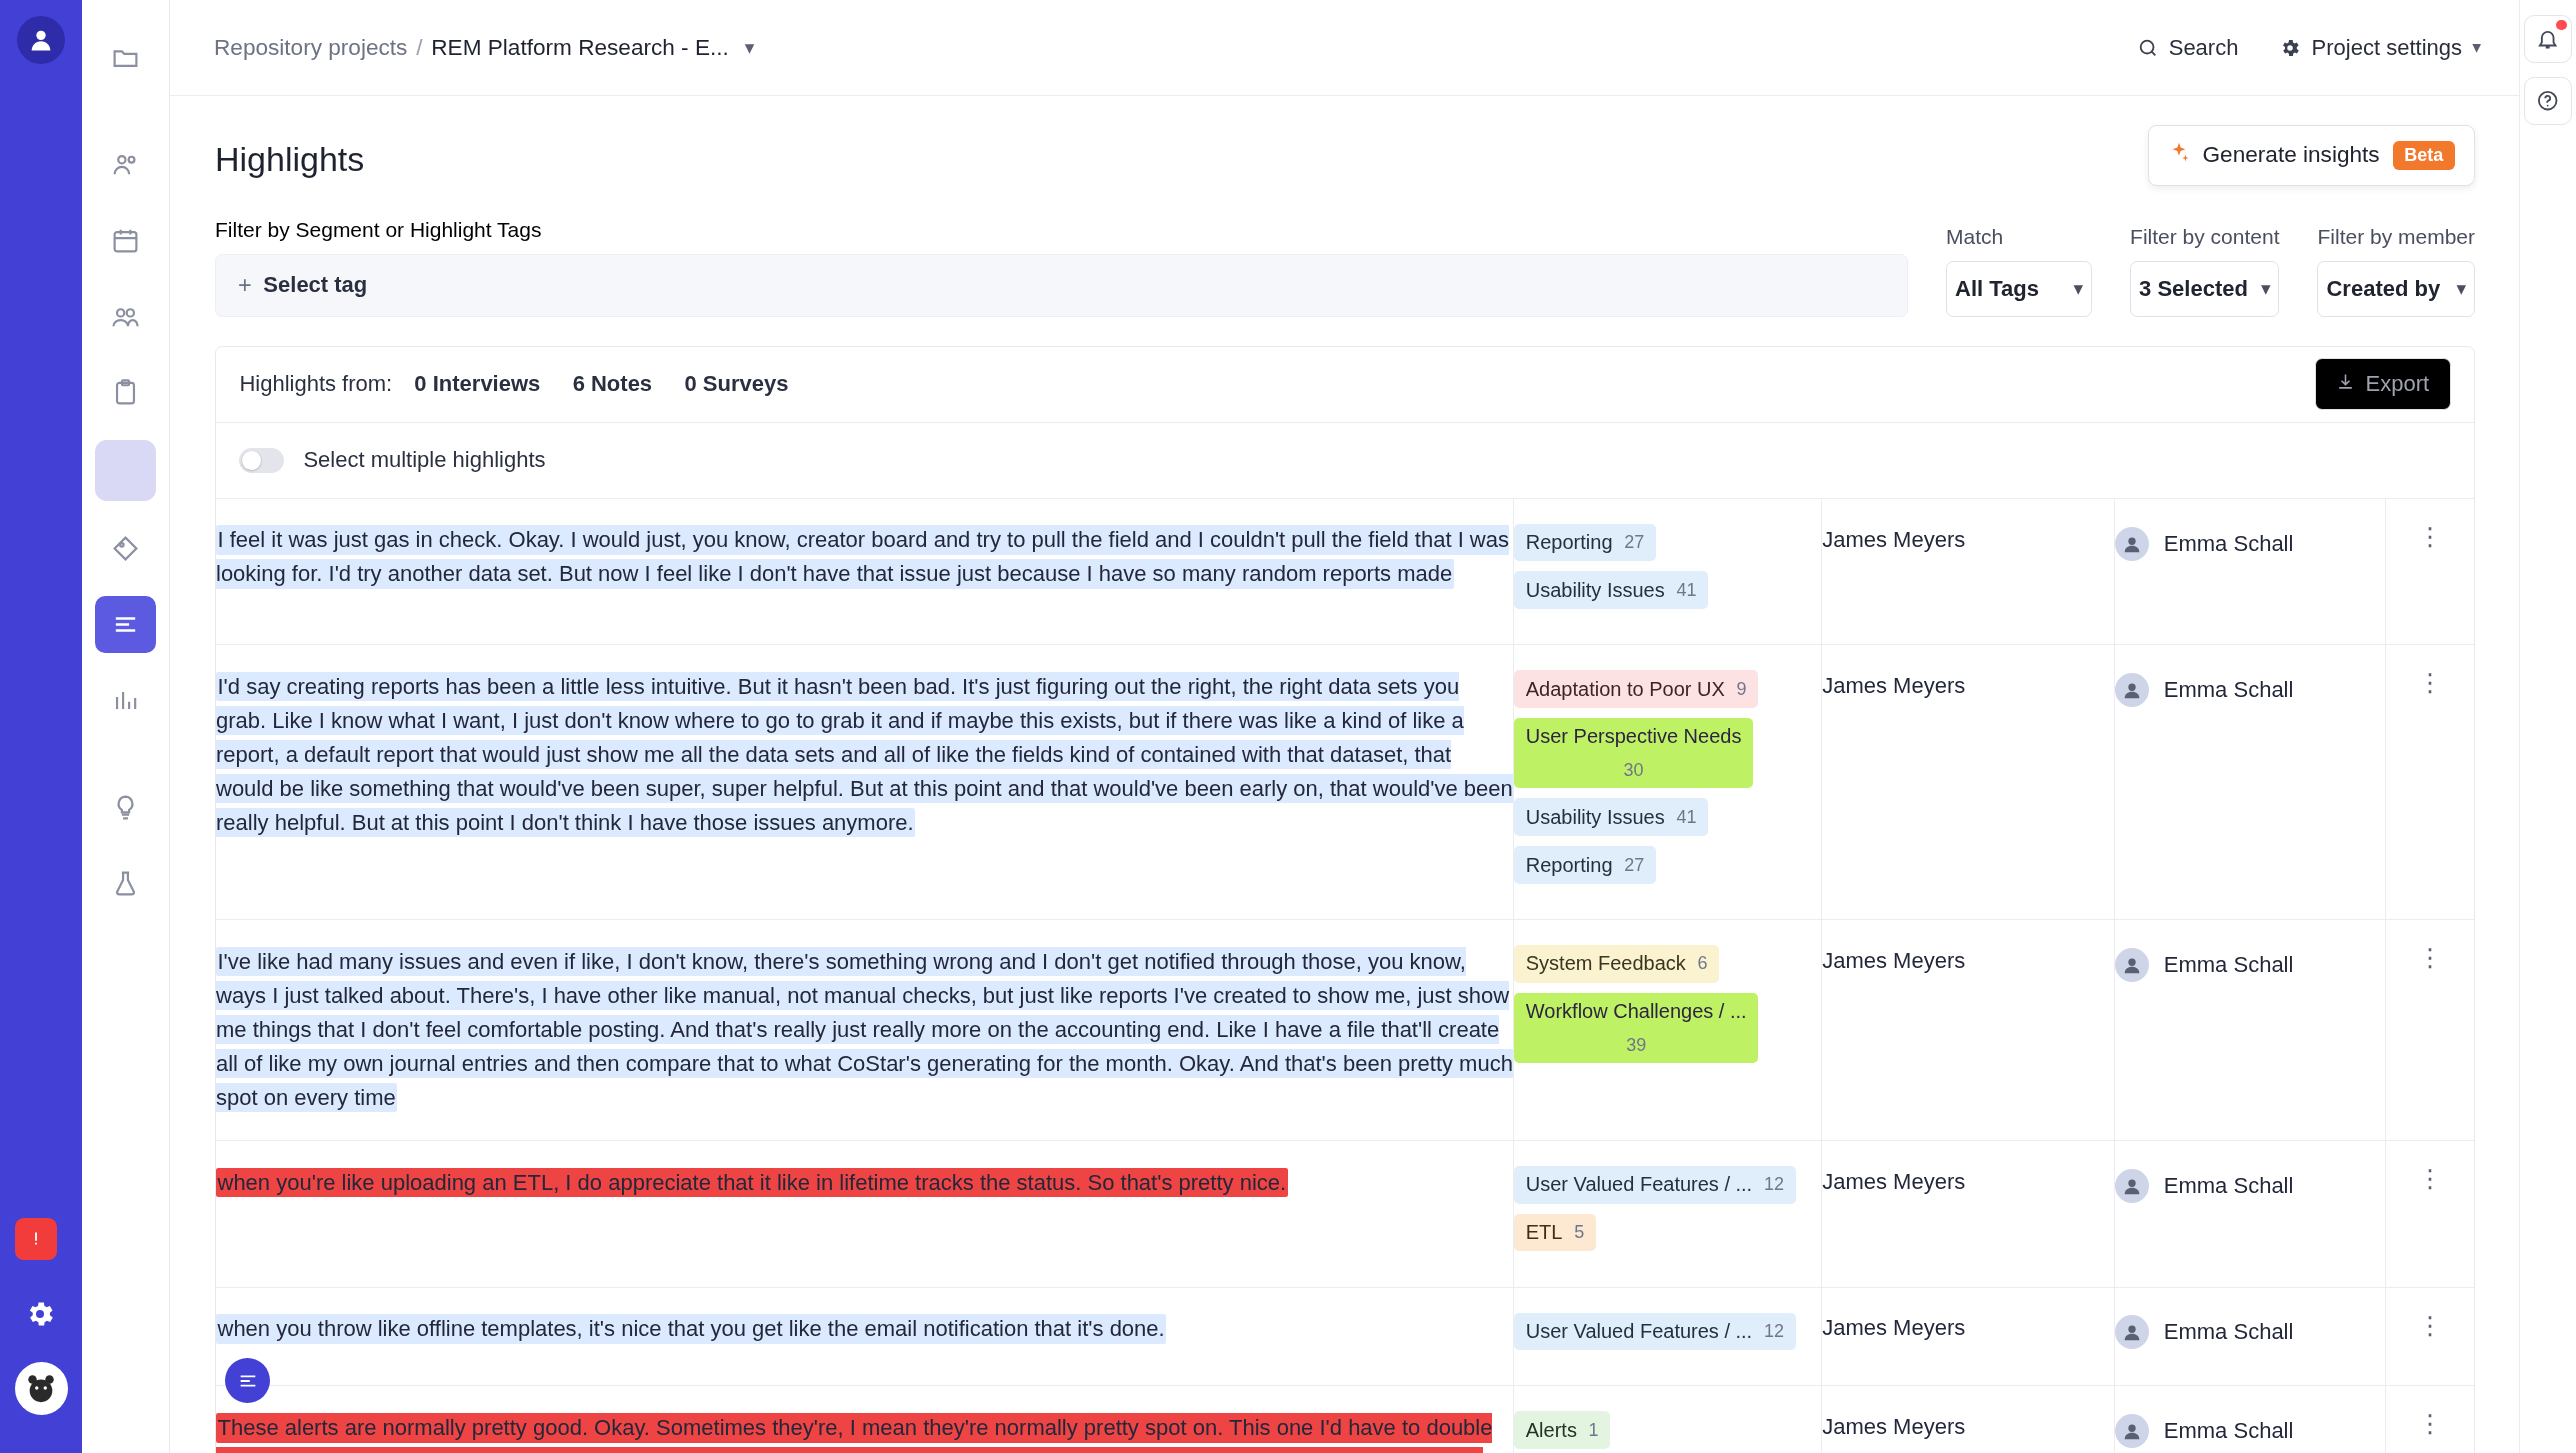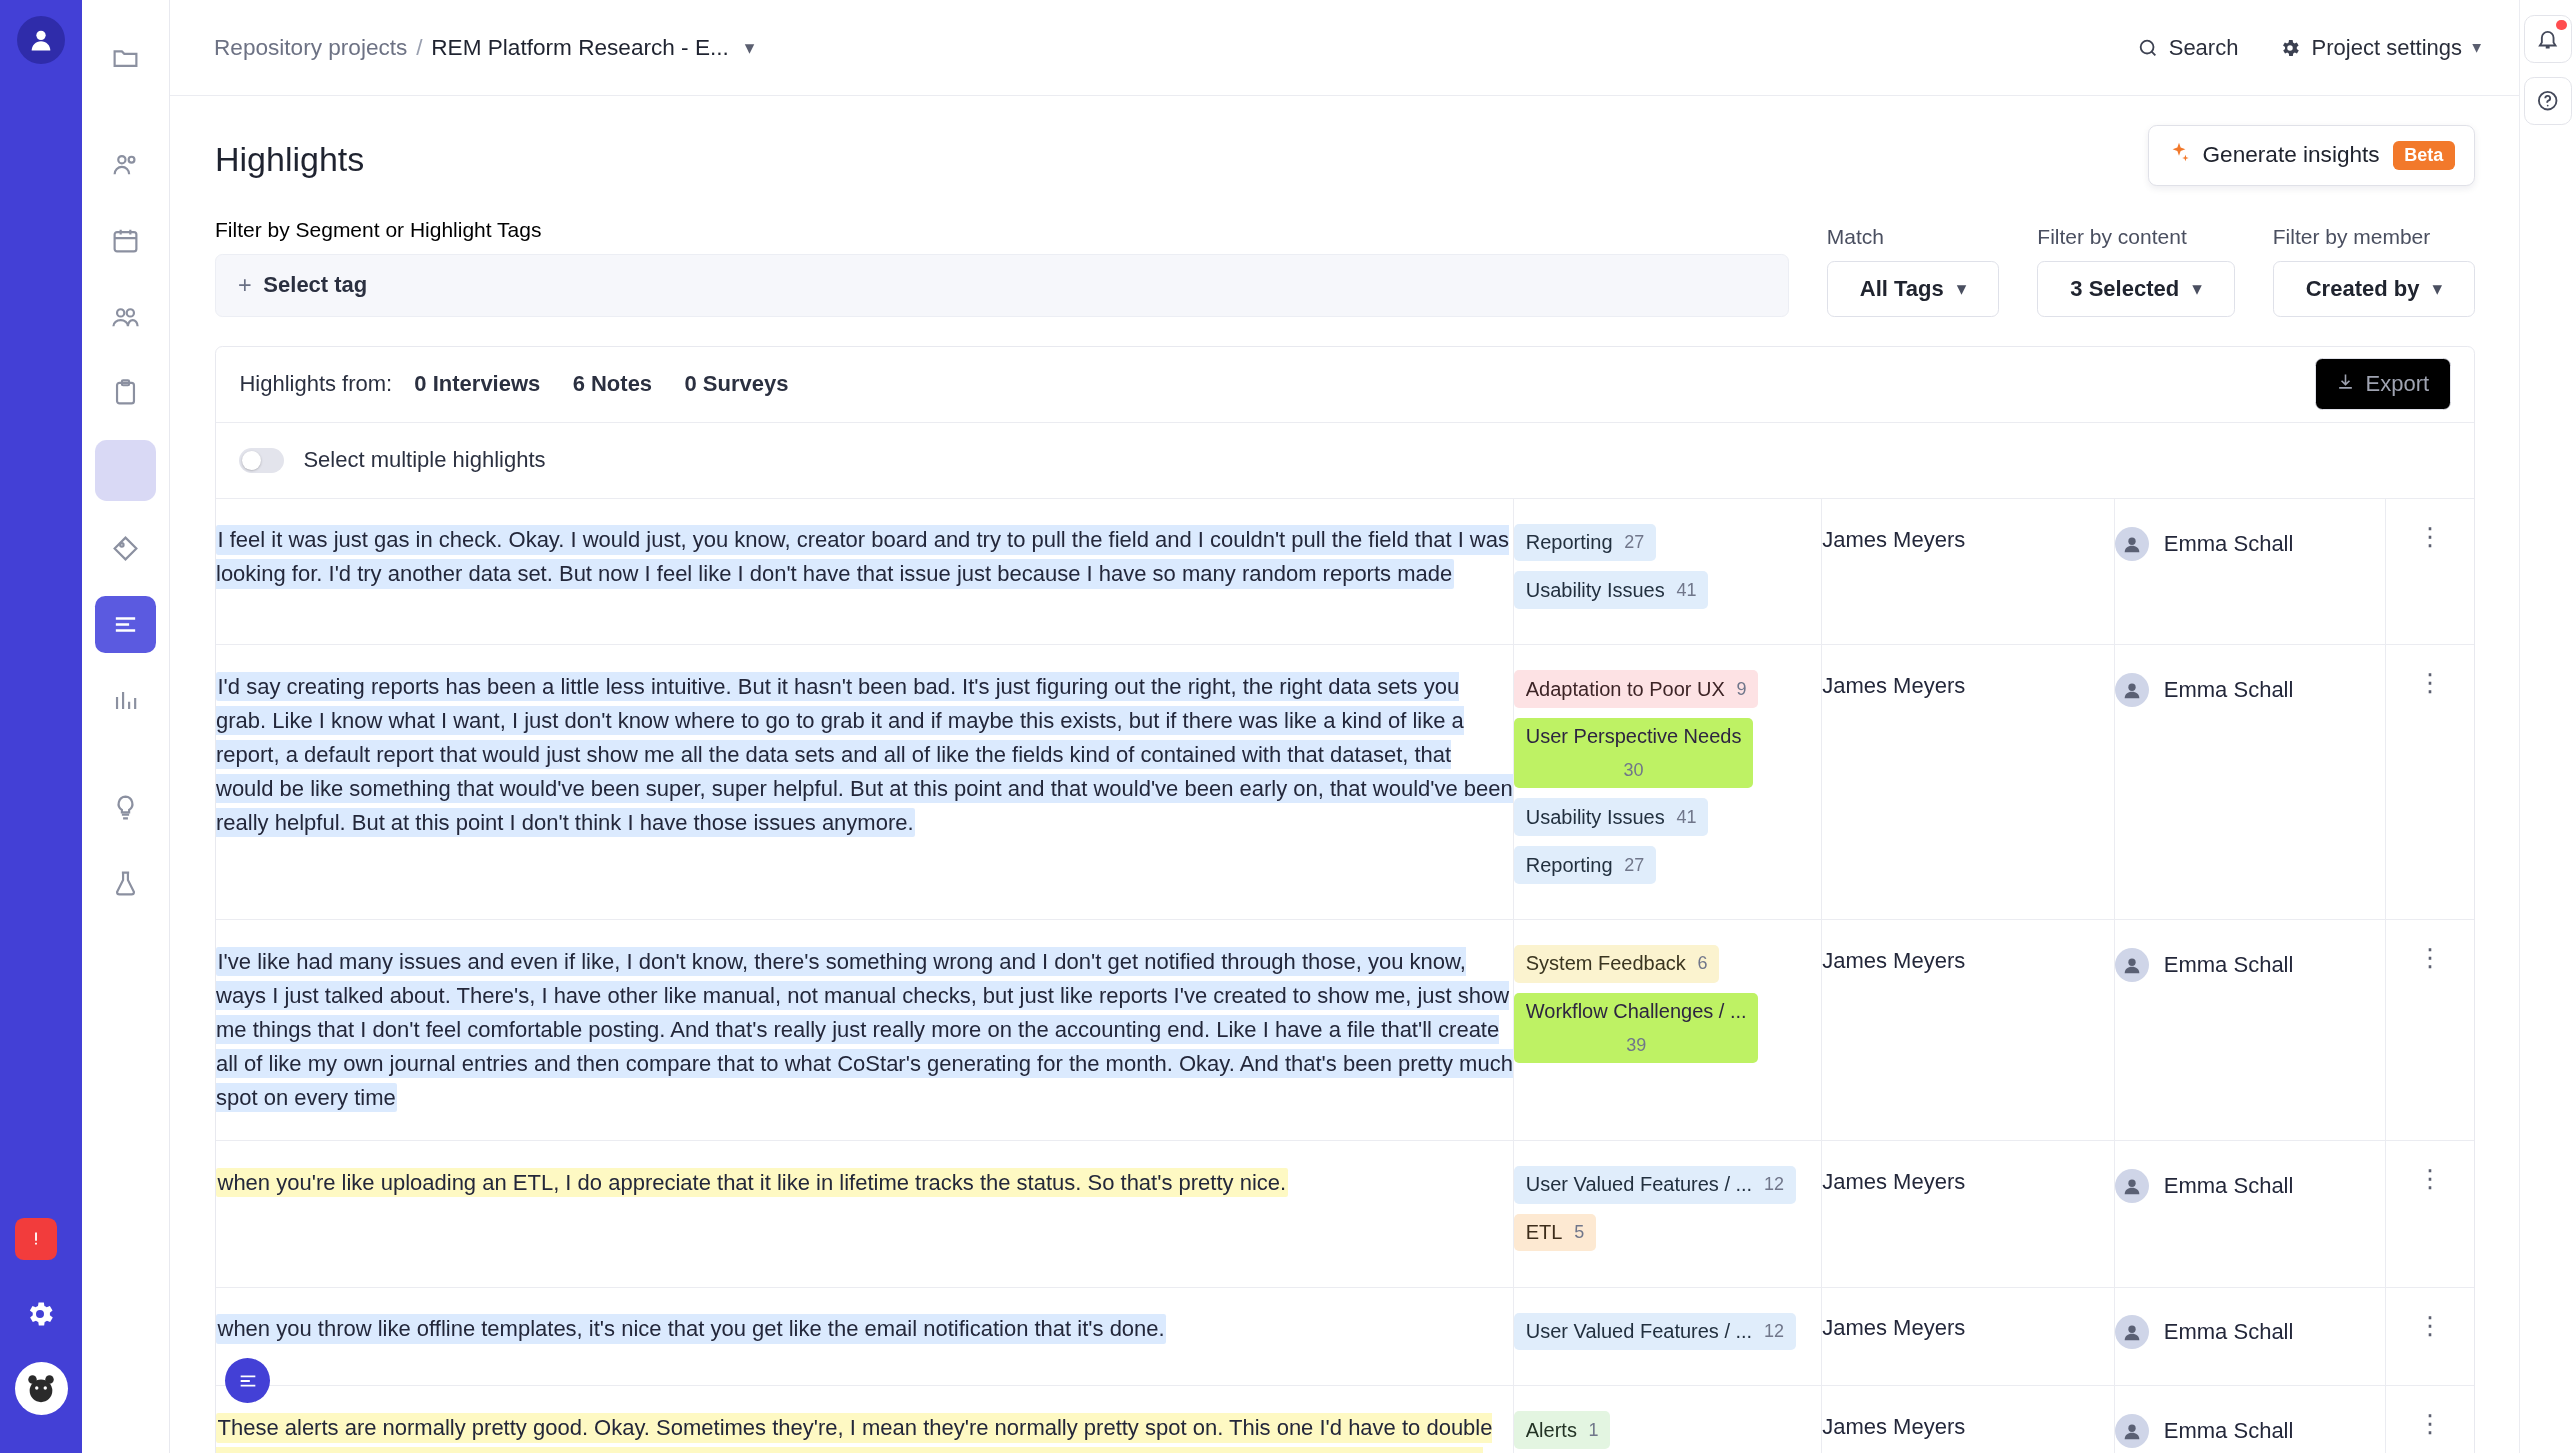--- a/index.html
+++ b/index.html
@@ -145,21 +145,21 @@
   .select-tag-box { color:#4a4f60; }
   .plus { color:#6a7084; font-size: 23.4px; margin-right: 11.7px; }
   .select-tag-txt { font-size: 22px; font-weight:600; color:#2b3040; }
 
   .filter-right { display:flex; gap: 38px; margin-left: 38px; }
   .fcol { display:flex; flex-direction:column; }
   .fcol .flabel { font-size: 21px; color:#4a4f60; margin-bottom: 11.7px; }
   .dd {
     height: 56px; min-width: 146px; border:0.7px solid #dfe1e9; border-radius:7.3px;
     background:#fff; display:flex; align-items:center; justify-content:space-between;
-    padding: 0 32px; font-size: 22px; color:#20242f; font-weight:600; gap: 13px;
+    padding: 0 8px; font-size: 22px; color:#20242f; font-weight:600; gap: 13px;
   }
   .dd .cv { color:#4a4f60; font-weight:400; font-size:19px;}
 
   
   .card {
     margin-top: 29px;
     border: 0.7px solid #e8e9ef;
     border-radius: 7.3px;
     overflow: hidden;
   }
@@ -193,21 +193,21 @@
   table.hl tr:first-child td { border-top: none; }
   td.c-text { width: 1293px; padding-left: 23.4px; padding-right: 25px; }
   td.c-tags { width: 307px; border-left: 0.7px solid #ebecf1; padding-left: 20.5px; padding-right: 14.6px;}
   td.c-author { width: 292px; border-left: 0.7px solid #ebecf1; padding-left: 22px; }
   td.c-owner { width: 270px; border-left: 0.7px solid #ebecf1; padding-left: 22px; }
   td.c-menu { width: 88px; border-left: 0.7px solid #ebecf1; text-align:center; }
 
   .q { font-size: 22px; line-height: 34px; color:#23273a; }
   .q span.hlt { padding: 2.2px 1.5px; border-radius: 2.2px; }
   .hl-blue { background: #dbeafe; }
-  .hl-green { background: #fef9c3; }
+  .hl-green { background: #ef4444; }
 
   .tag {
     display:inline-flex; align-items:center; gap:11.7px;
     border-radius: 5px; padding: 7.3px 11.7px; font-size: 20px;
     margin: 0 0 10.2px 0; max-width: 100%;
   }
   .tag .nm { white-space:nowrap; overflow:hidden; text-overflow:ellipsis; }
   .tag .ct { color:#6c7governor; }
   .tag .ct { color:#70768a; font-size: 18px; }
   .t-blue { background:#e0edfb; color:#22303f; }

